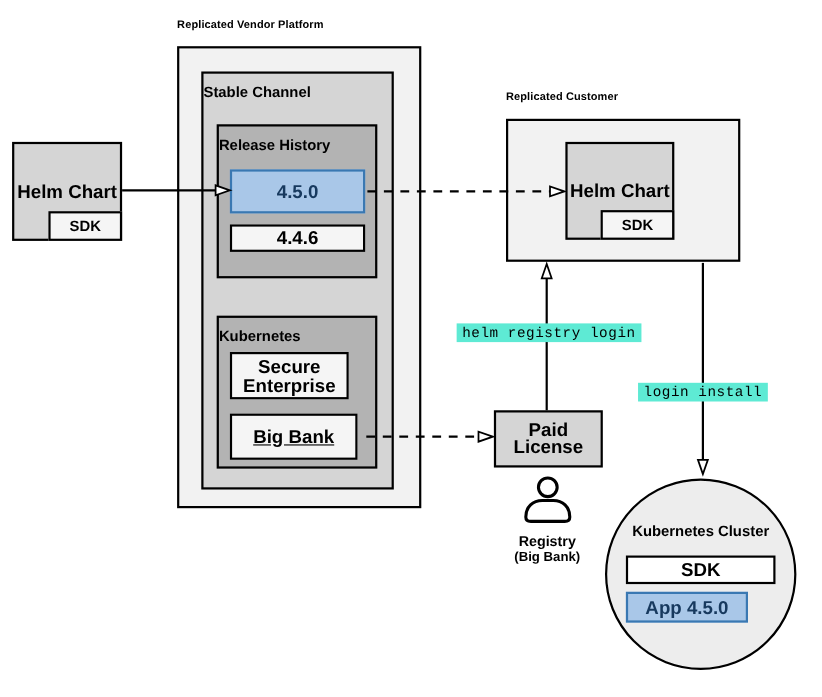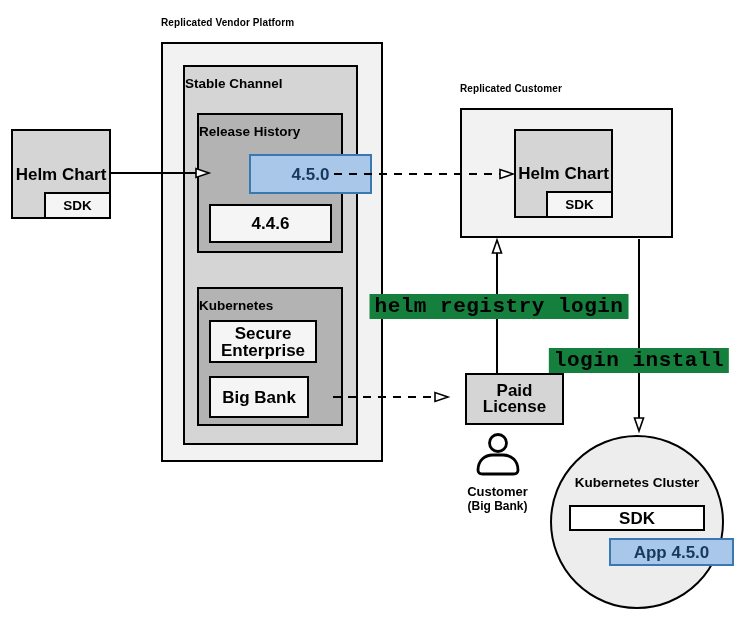--- a/index.html
+++ b/index.html
@@ -32,31 +32,30 @@
   }
   .sdk-sub{
     position:absolute;right:-2px;bottom:-2px;width:67px;height:27px;
     border:2px solid var(--stroke);background:var(--box-offwhite);
     display:flex;align-items:center;justify-content:center;
     font-weight:bold;font-size:13.5px;
   }
   .blue{
     background:var(--blue-fill);border:2px solid var(--blue-border);
     color:var(--blue-text);
-    margin-left:40px;
   }
   svg.overlay{
     position:absolute;left:0;top:0;width:747px;height:634px;z-index:5;
     pointer-events:none;
   }
   .cmd{
     position:absolute;z-index:6;transform:translateX(-50%);
     font-family:"Liberation Mono","DejaVu Sans Mono",monospace;
-    font-weight:bold;font-size:21px;letter-spacing:.5px;
-    background:#15803d;padding:1px 5px;white-space:nowrap;
+    font-weight:normal;font-size:13px;letter-spacing:.5px;
+    background:#5eead4;padding:1px 5px;white-space:nowrap;
   }
   .circle{
     position:absolute;left:550px;top:435px;width:174px;height:174px;
     border-radius:50%;border:2.5px solid var(--stroke);background:var(--circle-fill);
   }
   .cap{font-weight:bold;font-size:13.5px;text-align:center;position:absolute;width:100%;}
   .two-line{line-height:16px;}
 </style>
 </head>
 <body>
@@ -70,33 +69,33 @@
 </div>
 
 <div class="box" style="left:197px;top:113px;width:146px;height:140px;background:var(--box-dark);">
   <span class="toplabel">Release History</span>
 </div>
 
 <div class="box blue" style="left:209px;top:154px;width:123px;height:40px;">
   <span class="centerlabel" style="color:var(--blue-text);">4.5.0</span>
 </div>
 
-<div class="box" style="left:209px;top:204px;width:123px;height:39px;background:var(--box-offwhite);">
+<div class="box" style="left:209px;top:204px;width:123px;height:25px;background:var(--box-offwhite);">
   <span class="centerlabel">4.4.6</span>
 </div>
 
 <div class="box" style="left:197px;top:287px;width:146px;height:139px;background:var(--box-dark);">
   <span class="toplabel">Kubernetes</span>
 </div>
 
 <div class="box" style="left:209px;top:320px;width:108px;height:43px;background:var(--box-offwhite);">
   <span class="centerlabel" style="padding:0 22px;">Secure Enterprise</span>
 </div>
 
-<div class="box" style="left:209px;top:376px;width:100px;height:42px;background:var(--box-offwhite);">
+<div class="box" style="left:209px;top:376px;width:116px;height:42px;background:var(--box-offwhite);text-decoration:underline;">
   <span class="centerlabel">Big Bank</span>
 </div>
 
 <div class="box" style="left:11px;top:129px;width:100px;height:90px;background:var(--box-mid);">
   <span class="centerlabel" style="align-items:center;">Helm Chart</span>
   <div class="sdk-sub">
     <span>SDK</span>
   </div>
 </div>
 
@@ -104,36 +103,36 @@
 
 <div class="box" style="left:460px;top:108px;width:213px;height:130px;background:var(--box-light);"></div>
 
 <div class="box" style="left:514px;top:129px;width:99px;height:89px;background:var(--box-mid);">
   <span class="centerlabel">Helm Chart</span>
   <div class="sdk-sub">
     <span>SDK</span>
   </div>
 </div>
 
-<div class="box" style="left:449px;top:373px;width:99px;height:52px;background:var(--box-mid);margin-left:16px;">
+<div class="box" style="left:449px;top:373px;width:99px;height:52px;background:var(--box-mid);">
   <span class="centerlabel two-line" style="padding:0 18px;">Paid License</span>
 </div>
 
 <div class="abs" style="left:437px;top:484px;width:121px;text-align:center;z-index:6;">
-  <div style="font-weight:bold;font-size:13px;line-height:15px;">Customer</div>
+  <div style="font-weight:bold;font-size:13px;line-height:15px;">Registry</div>
   <div style="font-weight:bold;font-size:12px;line-height:15px;">(Big Bank)</div>
 </div>
 
 <div class="circle">
   <span class="cap" style="top:38px;">Kubernetes Cluster</span>
 </div>
 <div class="box" style="left:569px;top:505px;width:136px;height:26px;background:var(--box-white);">
   <span class="centerlabel">SDK</span>
 </div>
-<div class="box blue" style="left:569px;top:538px;width:125px;height:28px;">
+<div class="box blue" style="left:569px;top:538px;width:111px;height:28px;">
   <span class="centerlabel" style="color:var(--blue-text);">App 4.5.0</span>
 </div>
 
 <div class="cmd" style="left:499px;top:294px;">helm registry login</div>
 <div class="cmd" style="left:639px;top:348px;">login install</div>
 
 <svg class="overlay">
 
   <g>
     <line x1="111" y1="173" x2="198" y2="173" stroke="#000" stroke-width="2"></line>

